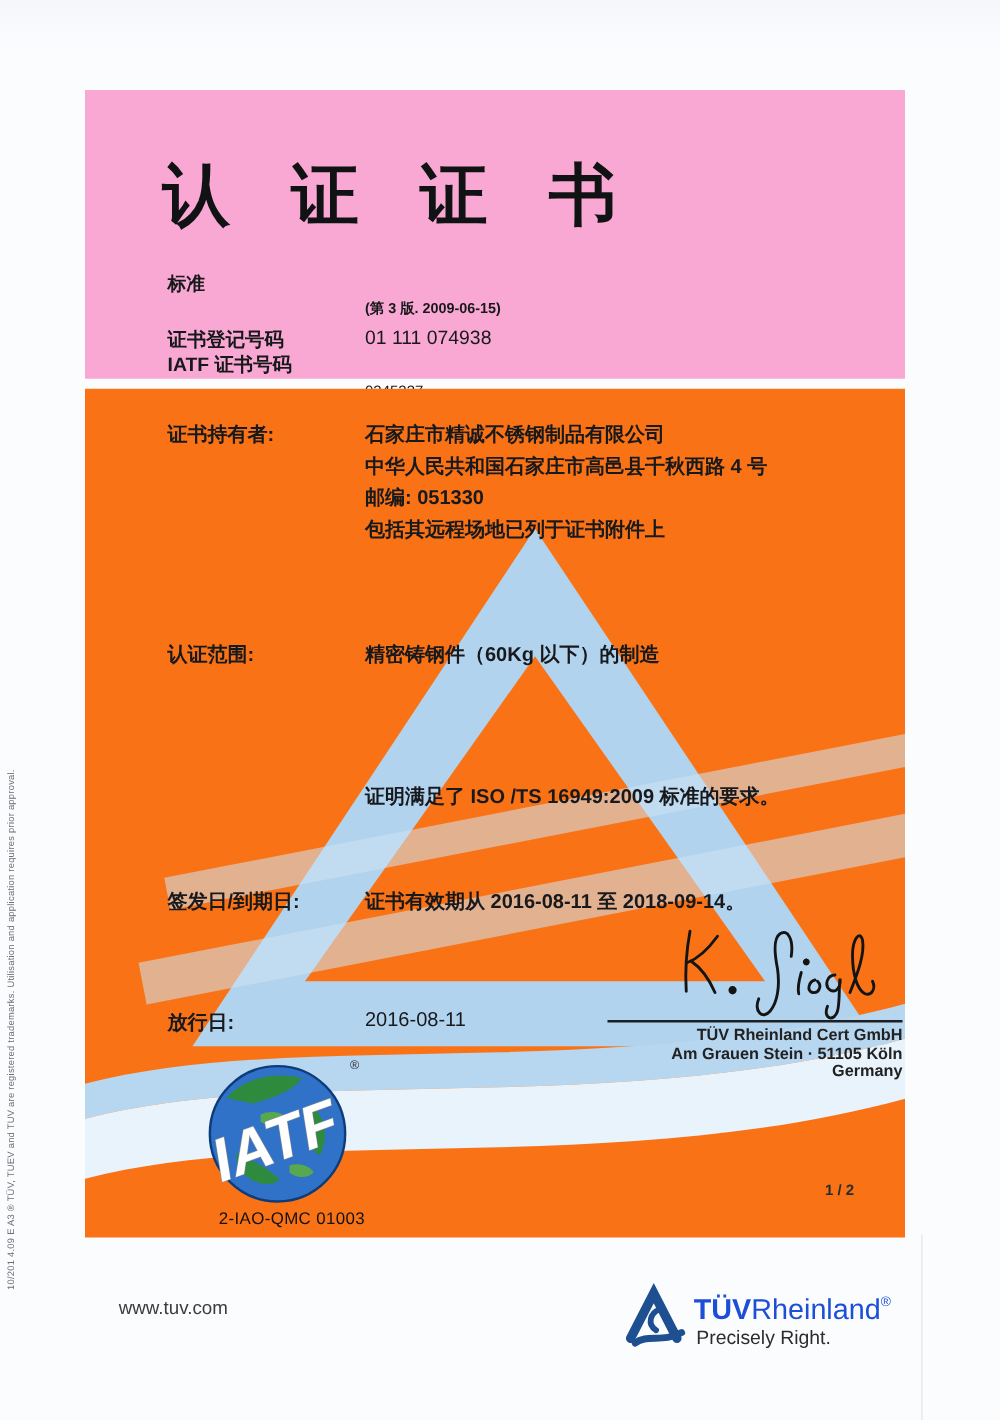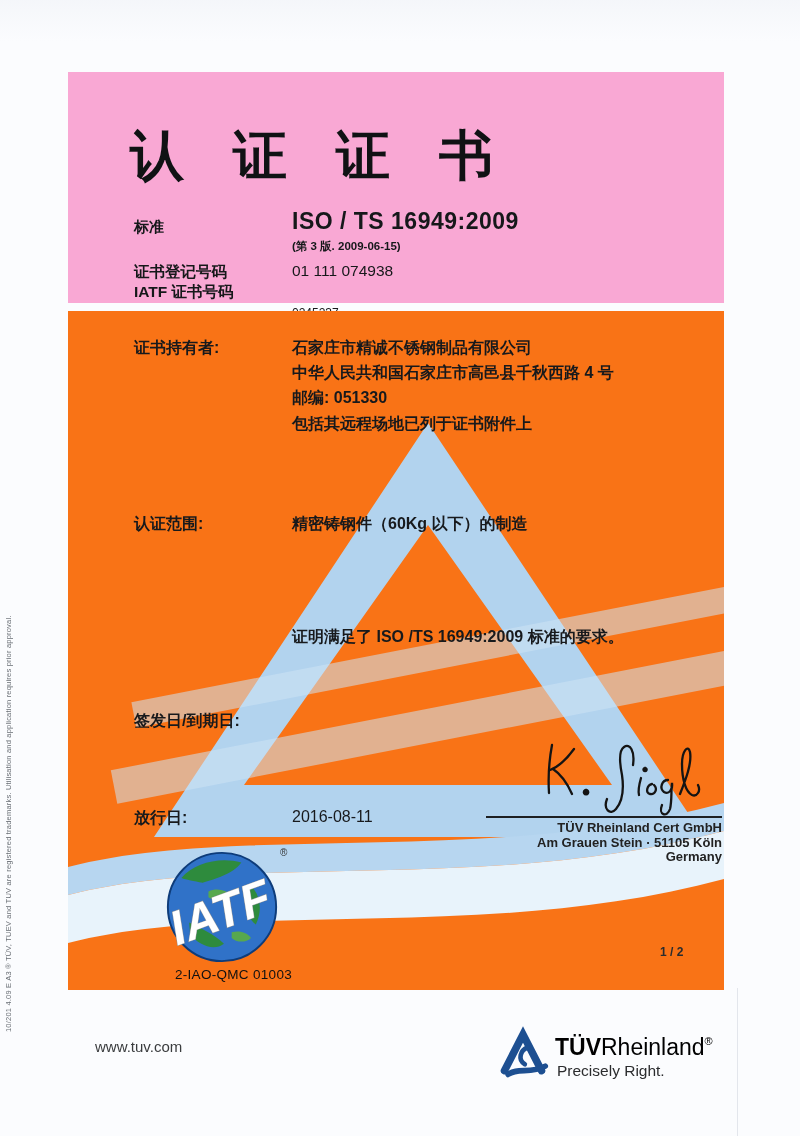--- a/index.html
+++ b/index.html
@@ -61,21 +61,21 @@
 
   .page-indicator{position:absolute;left:592px;top:634px;font-size:12px;font-weight:700;color:#2a2c2e;}
 
   
   .watermark{position:absolute;left:0;top:0;width:656px;height:679px;}
 
   
   .site-url{position:absolute;left:95px;top:1038px;font-size:15px;color:#3a3c3e;}
   .tuv-logo{position:absolute;left:497px;top:1022px;width:230px;height:70px;}
   .tuv-tri{position:absolute;left:0;top:4px;width:52px;height:56px;}
-  .brand-line{position:absolute;left:58px;top:12px;font-size:23px;color:#000000;white-space:nowrap;}
+  .brand-line{position:absolute;left:58px;top:12px;font-size:23px;color:#1d4ed8;white-space:nowrap;}
   .brand-bold{font-weight:700;}
   .brand-reg{font-weight:400;}
   .brand-rmark{font-size:11px;vertical-align:10px;}
   .tagline{position:absolute;left:60px;top:40px;font-size:15.5px;color:#2b2c2e;}
 
   
   .side-note{position:absolute;left:4px;top:1032px;width:470px;height:12px;
     font-size:7.5px;color:#6a6f75;letter-spacing:.2px;white-space:nowrap;
     transform:rotate(-90deg);transform-origin:0 0;}
 </style>
@@ -84,21 +84,20 @@
 
 <div class="scan-streaks"></div>
 <div class="scan-line-right"></div>
 
 <div class="cert">
 
   <div class="cert-header">
     <div class="title">认 证 证 书</div>
 
     <div class="hrow lblcol standard-label" style="position:absolute">标准</div>
-    <div class="hrow valcol standard-value" style="position:absolute">ISO / TS 16949:2009</div>
     <div class="hrow valcol standard-edition" style="position:absolute">(第 3 版. 2009-06-15)</div>
 
     <div class="hrow lblcol regno-label" style="position:absolute">证书登记号码</div>
     <div class="hrow valcol regno-value" style="position:absolute">01 111 074938</div>
 
     <div class="hrow lblcol iatfno-label" style="position:absolute">IATF 证书号码</div>
     <div class="hrow valcol iatfno-value" style="position:absolute">0245237</div>
   </div>
 
   <div class="cert-body">
@@ -118,20 +117,21 @@
     <div class="brow valcol holder-address">中华人民共和国石家庄市高邑县千秋西路 4 号</div>
     <div class="brow valcol holder-post">邮编: 051330</div>
     <div class="brow valcol remote-note">包括其远程场地已列于证书附件上</div>
 
     <div class="brow lblcol scope-label">认证范围:</div>
     <div class="brow valcol scope-value">精密铸钢件（60Kg 以下）的制造</div>
 
     <div class="brow valcol statement">证明满足了 ISO /TS 16949:2009 标准的要求。</div>
 
     <div class="brow lblcol validity-label">签发日/到期日:</div>
+    <div class="brow valcol validity-value">证书有效期从 2016-08-11 至 2018-09-14。</div>
 
     <svg class="signature" viewBox="0 0 178 78">
       <g fill="none" stroke="#141414" stroke-width="2.3" stroke-linecap="round">
         <path d="M16,6 C13,22 12,38 13,54"></path>
         <path d="M38,10 C30,21 22,28 14,31"></path>
         <path d="M17,30 C26,36 32,46 36,55"></path>
         <path d="M50,51 a2.2,2.2 0 1 0 0.1,0" fill="#141414"></path>
         <path d="M97,26 C99,12 94,4 88,8 C82,12 84,26 86,36 C88,50 86,63 80,70 C74,77 67,70 71,60"></path>
         <path d="M105,39 C103,46 102,52 103,56"></path>
         <path d="M109,29 a1.6,1.6 0 1 0 0.1,0" fill="#141414"></path>

